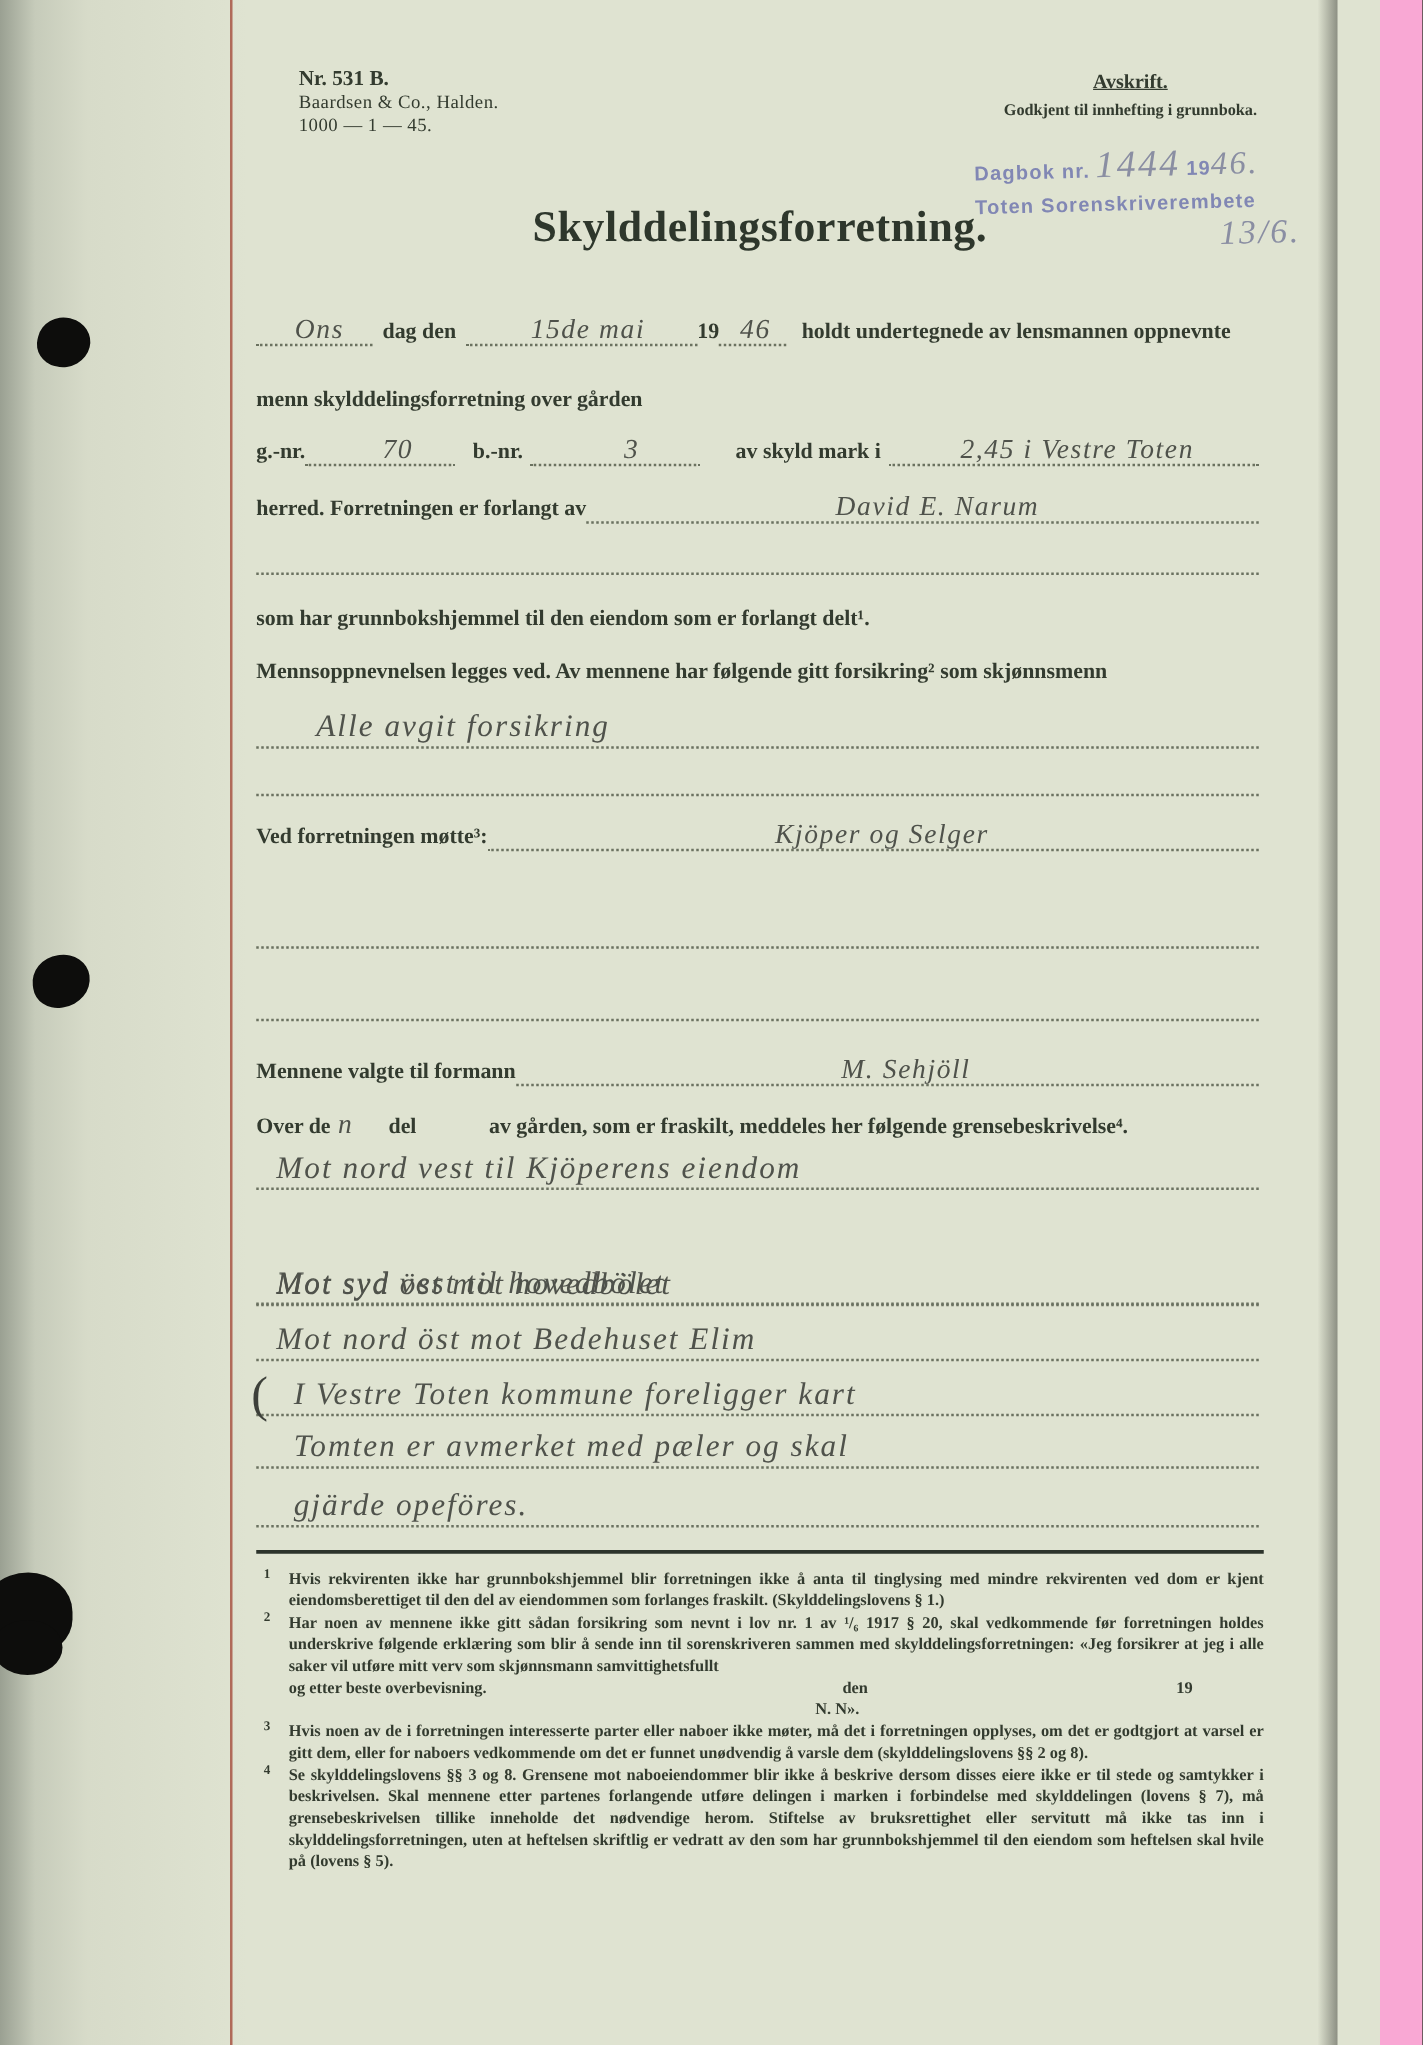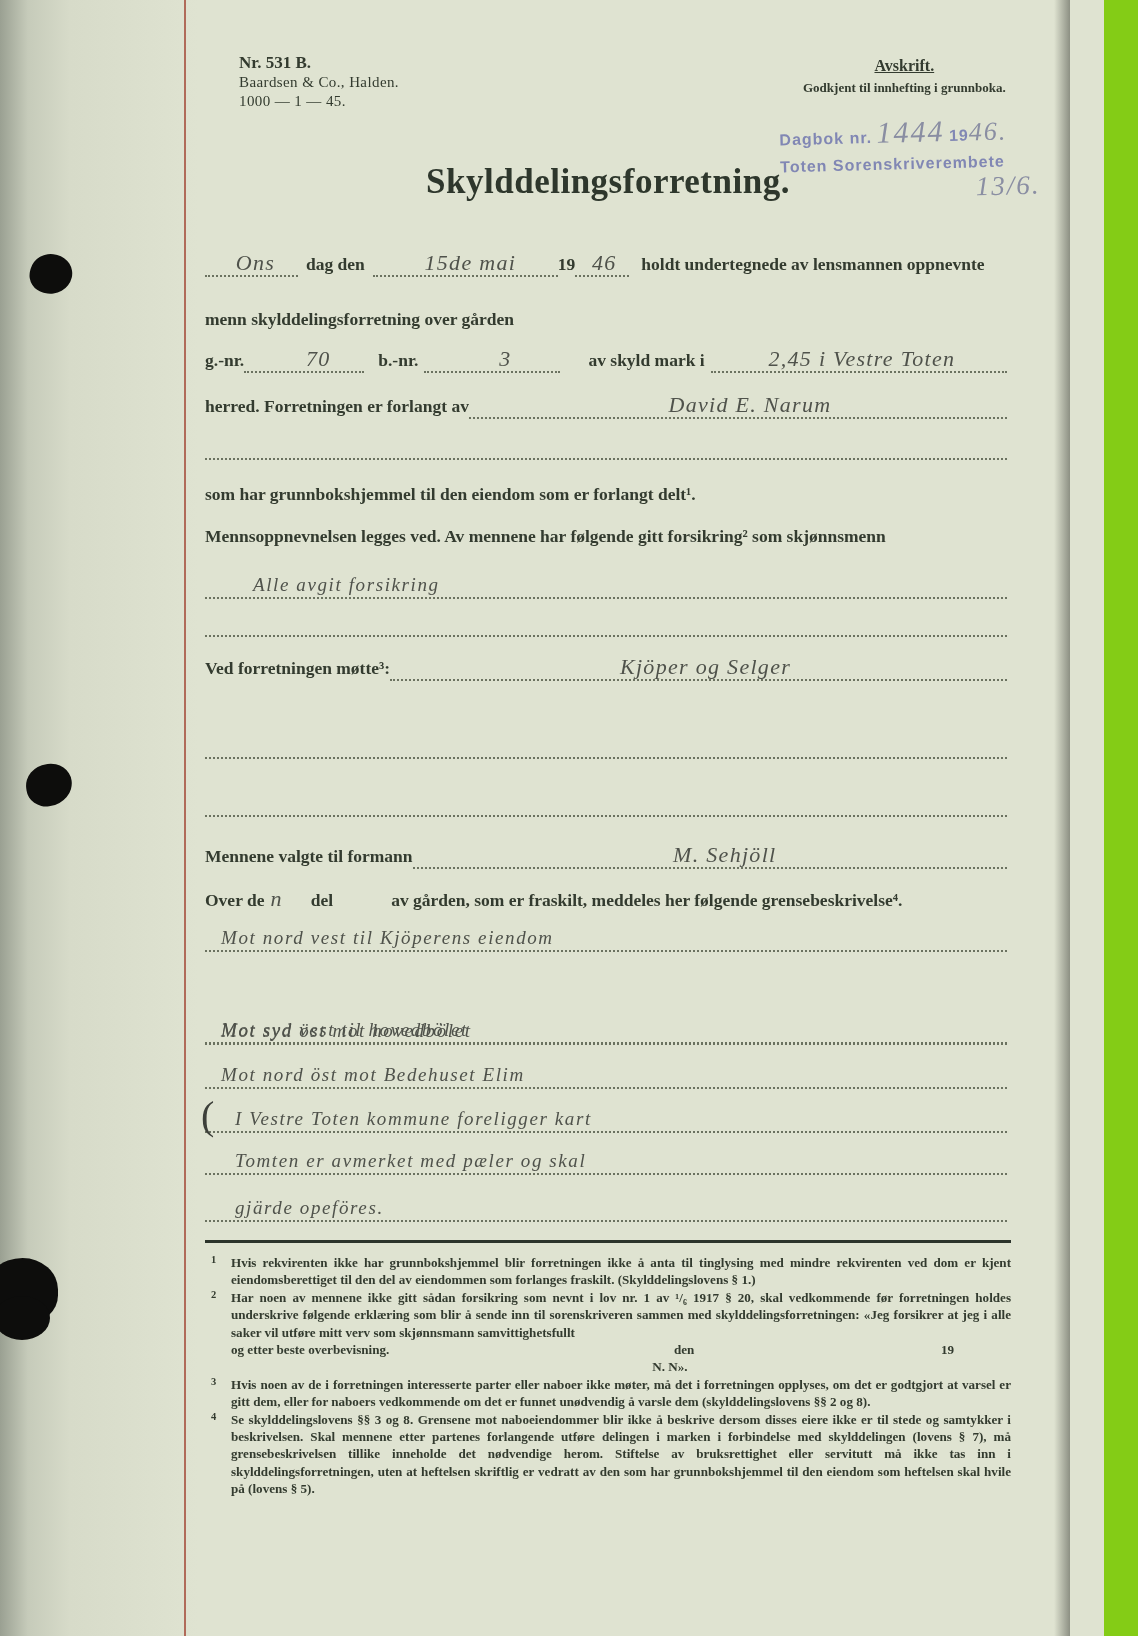--- a/index.html
+++ b/index.html
@@ -1,16 +1,16 @@
 <!DOCTYPE html>
 <html><head>
 <meta charset="utf-8">
 <style>
   html,body{margin:0;padding:0;background:#0e0e0c;}
-  .scan{position:relative;width:1138px;height:1636px;background:#84cc16;overflow:hidden;
+  .scan{position:relative;width:1138px;height:1636px;background:#f9a8d4;overflow:hidden;
         font-family:"Liberation Serif","DejaVu Serif",serif;}
   .paper{position:absolute;left:0;top:0;width:1104px;height:1636px;background:#dfe3d1;}
   .left-shade{position:absolute;left:0;top:0;width:200px;height:100%;
         background:linear-gradient(90deg,#9aa092 0px,#c6cbba 28px,#d7dbc9 70px,rgba(223,227,209,0) 198px);}
   .right-shade{position:absolute;right:34px;top:0;width:16px;height:100%;
         background:linear-gradient(90deg,rgba(0,0,0,0),rgba(40,42,36,.45));}
   .redline{position:absolute;left:184px;top:0;width:2px;height:100%;background:#a85544;opacity:.85;}
   .hole{position:absolute;background:#0d0d0c;border-radius:52% 48% 55% 45%;}
   .hole1{left:30px;top:254px;width:42px;height:40px;transform:rotate(14deg);}
   .hole2{left:26px;top:764px;width:46px;height:42px;transform:rotate(-8deg);}
@@ -43,21 +43,21 @@
   .line{position:absolute;left:0;right:4px;display:flex;align-items:baseline;
         font-size:17.5px;font-weight:700;white-space:nowrap;}
   .blank{display:inline-block;border-bottom:2px dotted #6b7260;text-align:center;}
   .grow{flex:1 1 auto;}
   .hw{font-family:"Liberation Serif",serif;font-style:italic;font-weight:400;color:#4f524b;
       letter-spacing:1.3px;white-space:nowrap;font-size:22px;line-height:1;}
   .rule{position:absolute;left:0;right:4px;height:0;border-top:2px dotted #6b7260;}
   .hwline{position:absolute;left:0;right:4px;border-bottom:2px dotted #6b7260;
           display:flex;align-items:flex-end;padding-bottom:3px;}
   .bline{height:44px;}
-  .hw-big{font-size:19px;letter-spacing:1.6px;}
+  .hw-big{font-size:25px;letter-spacing:1.6px;}
   .brace{position:absolute;left:-4px;bottom:-8px;font-size:40px;font-style:normal;color:#3d403a;font-weight:400;}
 
   .endrule{position:absolute;top:1240px;left:0;right:0;border-top:3px solid #2c342b;}
   .footnotes{position:absolute;top:1254px;left:0;width:806px;font-size:13.1px;line-height:17.4px;
              font-weight:700;color:#333b2f;text-align:justify;}
   .fn{position:relative;padding-left:26px;}
   .fn-num{position:absolute;left:6px;top:-3px;font-size:10.5px;}
   .fn2-row{display:flex;text-align:left;}
   .sp1{flex:3;} .sp2{flex:2.6;} .sp3{flex:.6;}
   .fn2-nn{padding-left:54%;}

